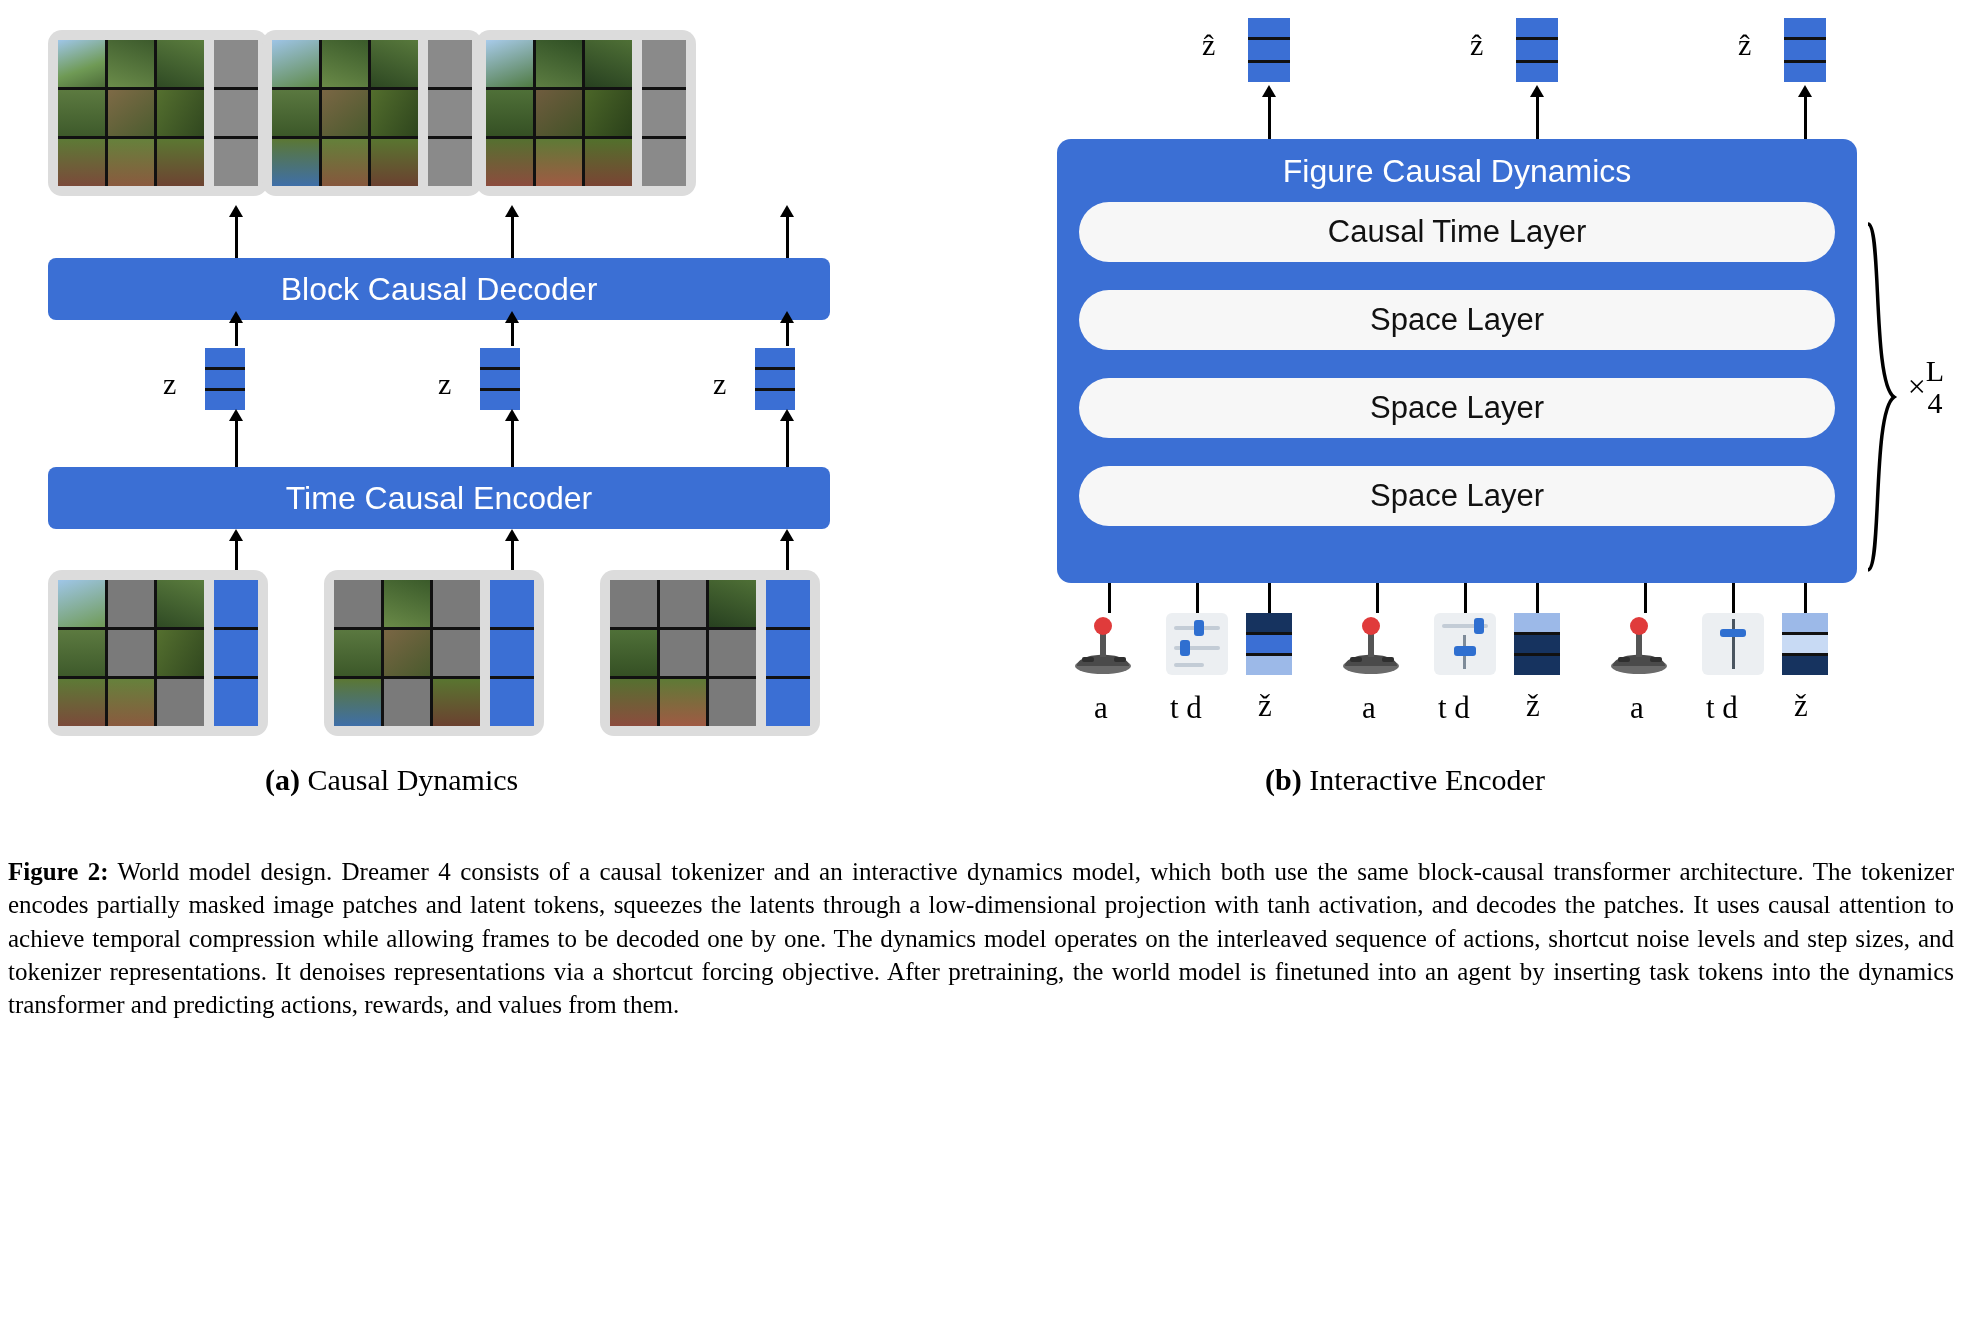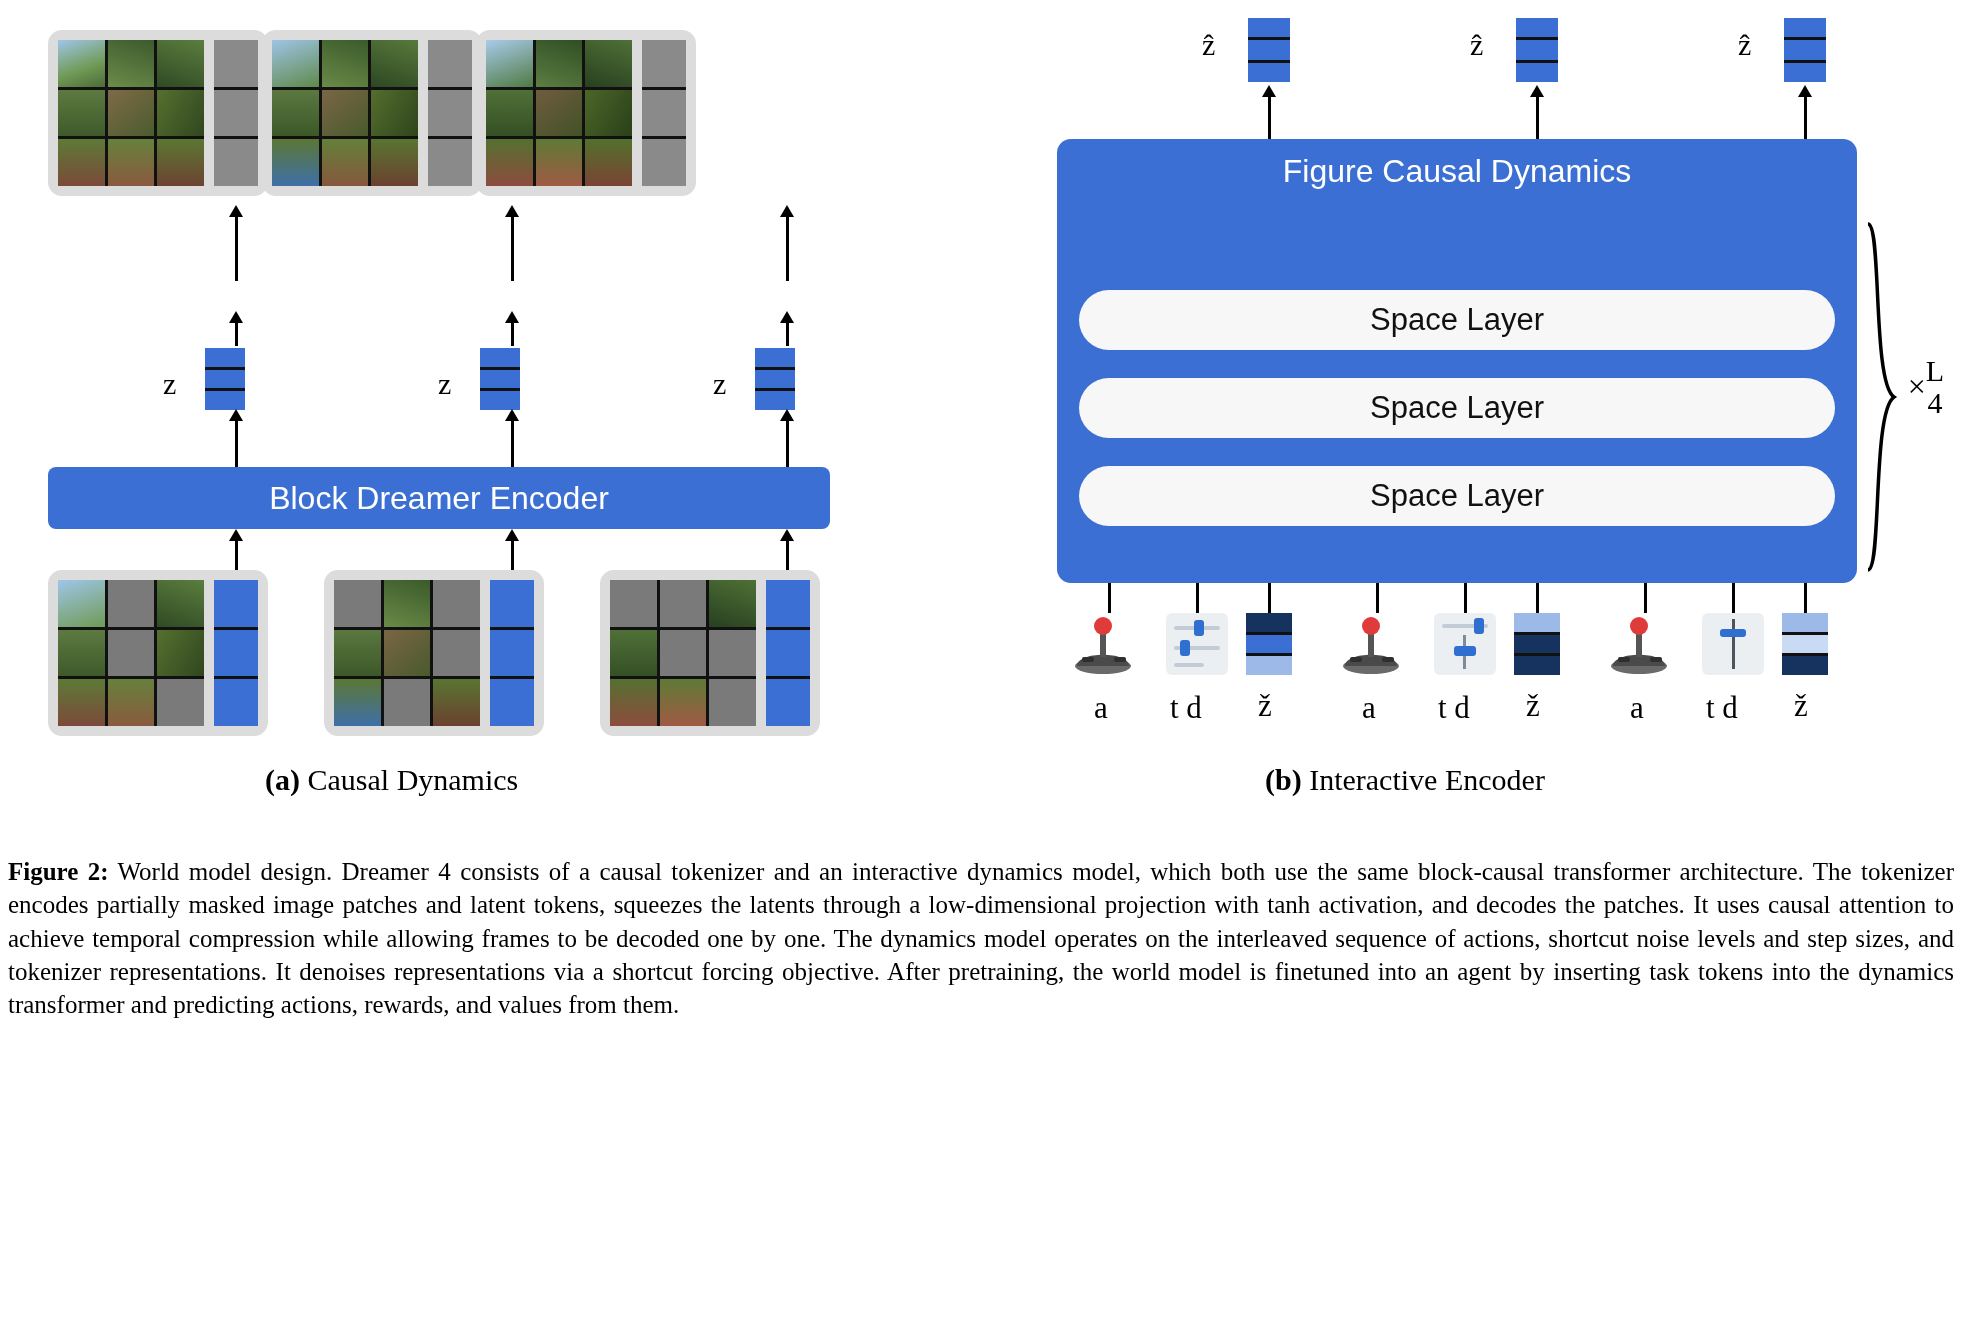--- a/index.html
+++ b/index.html
@@ -278,20 +278,23 @@
       <div></div>
         <div></div>
         <div></div>
     </div>
   </div>
 
   <div class="arrow" style="left:235px; top:216px; height:65px;"></div>
   <div class="arrow" style="left:511px; top:216px; height:65px;"></div>
   <div class="arrow" style="left:786px; top:216px; height:65px;"></div>
 
+  <div class="blue-bar" style="position:absolute; left:48px; top:258px; width:782px; height:62px; font-size:32px;">
+    <span>Block Causal Decoder</span>
+  </div>
 
   <div class="zlabel" style="left:163px; top:367px;">z</div>
   <div class="zbox" style="left:205px; top:348px;">
     <div></div>
       <div></div>
       <div></div>
   </div>
 
   <div class="zlabel" style="left:438px; top:367px;">z</div>
   <div class="zbox" style="left:480px; top:348px;">
@@ -309,21 +312,21 @@
 
   <div class="arrow" style="left:235px; top:322px; height:24px;"></div>
   <div class="arrow" style="left:511px; top:322px; height:24px;"></div>
   <div class="arrow" style="left:786px; top:322px; height:24px;"></div>
 
   <div class="arrow" style="left:235px; top:420px; height:48px;"></div>
   <div class="arrow" style="left:511px; top:420px; height:48px;"></div>
   <div class="arrow" style="left:786px; top:420px; height:48px;"></div>
 
   <div class="blue-bar" style="position:absolute; left:48px; top:467px; width:782px; height:62px; font-size:32px;">
-    <span>Block Dreamer Encoder</span>
+    <span>Time Causal Encoder</span>
   </div>
 
   <div class="arrow" style="left:235px; top:540px; height:40px;"></div>
   <div class="arrow" style="left:511px; top:540px; height:40px;"></div>
   <div class="arrow" style="left:786px; top:540px; height:40px;"></div>
 
   <div class="frame-group" style="left:48px; top:570px;">
     <div class="patch-grid">
       <div class="patch" style="background:linear-gradient(160deg,#9fc6e8,#6f9a55);"></div>
       <div class="patch masked"></div>
@@ -404,20 +407,23 @@
       <div></div>
       <div></div>
   </div>
 
   <div class="arrow" style="left:1268px; top:96px; height:44px;"></div>
   <div class="arrow" style="left:1536px; top:96px; height:44px;"></div>
   <div class="arrow" style="left:1804px; top:96px; height:44px;"></div>
 
   <div id="dyn-box">
     <div id="dyn-title">Figure Causal Dynamics</div>
+    <div class="layer" style="top:63px;">
+      <span>Causal Time Layer</span>
+    </div>
     <div class="layer" style="top:151px;">
       <span>Space Layer</span>
     </div>
     <div class="layer" style="top:239px;">
       <span>Space Layer</span>
     </div>
     <div class="layer" style="top:327px;">
       <span>Space Layer</span>
     </div>
   </div>

